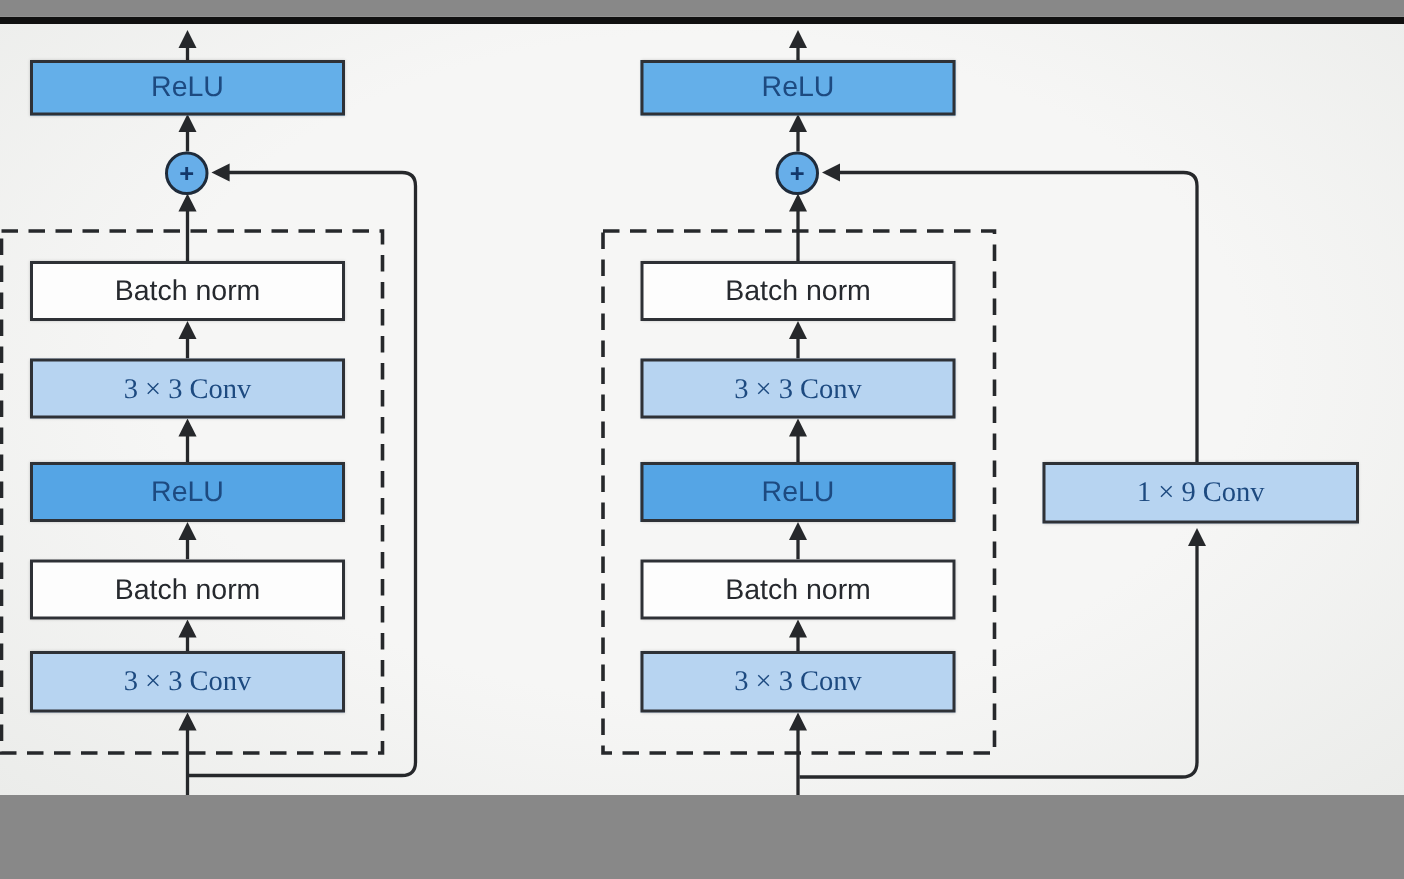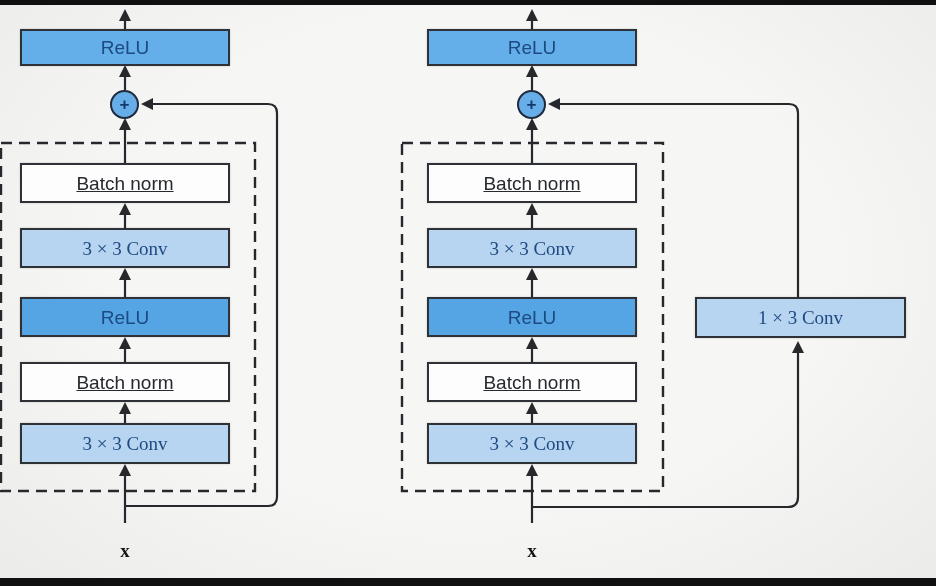--- a/index.html
+++ b/index.html
@@ -1,19 +1,19 @@
 <!DOCTYPE html>
 <html style="--background: #f6f6f5; --letterbox: #101010; --line: #26282b; --box_border: #2e3136; --relu_fill: #55a5e5; --relu_output_fill: #64afe9; --conv_fill: #b7d4f1; --bn_fill: #fdfdfd; --add_fill: #67aee9; --label_blue: #1d4a80; --label_dark: #26292e;"><head>
 <meta charset="utf-8">
 <style>
   html,body{margin:0;padding:0;background:#888;}
   .stage{
     position:relative;
-    width:936px;height:586px;
-    margin:0 auto;
+    width:936px;height:519px;
+    margin:11px auto;
     overflow:hidden;
     background:radial-gradient(ellipse at 50% 45%, var(--background) 55%, #ebecea 100%);
     font-family:"Liberation Sans", sans-serif;
   }
   .bar{position:absolute;left:0;width:936px;background:var(--letterbox);z-index:5;}
   .bar.top{top:0;height:5px;}
   .bar.bottom{top:578px;height:8px;}
   svg.wires{position:absolute;left:0;top:0;width:936px;height:586px;z-index:1;}
   svg.wires path, svg.wires rect{fill:none;stroke:var(--line);stroke-width:2.2px;}
   svg.wires rect.dashed{stroke-width:2.4px;stroke-dasharray:11 7;}
@@ -21,21 +21,21 @@
   .node{
     position:absolute;box-sizing:border-box;z-index:2;
     display:flex;align-items:center;justify-content:center;
     border:2px solid var(--box_border);
     font-size:19px;line-height:1;
     box-shadow:0 0 2px rgba(0,0,0,0.18);
   }
   .relu{background:var(--relu_fill);color:var(--label_blue);}
   .relu-out{background:var(--relu_output_fill);color:var(--label_blue);}
   .conv{background:var(--conv_fill);color:var(--label_blue);font-family:Liberation Serif, serif;}
-  .bn{background:var(--bn_fill);color:var(--label_dark);text-decoration:underline;}
+  .bn{background:var(--bn_fill);color:var(--label_dark);}
   .add{
     position:absolute;box-sizing:border-box;z-index:3;
     width:29px;height:29px;border-radius:50%;
     background:var(--add_fill);
     border:2.5px solid #1f2b3a;
     display:flex;align-items:center;justify-content:center;
     color:#14386b;font-size:17px;font-weight:bold;line-height:1;
     padding-bottom:1px;
   }
   .xlab{
@@ -100,17 +100,17 @@
   <div>
     <div class="node relu-out" style="left:427px;top:29px;width:210px;height:37px">ReLU</div>
     <div class="add" style="left:517px;top:90px">
         <span>+</span>
       </div>
     <div class="node bn" style="left:427px;top:163px;width:210px;height:40px">Batch norm</div>
     <div class="node conv" style="left:427px;top:228px;width:210px;height:40px">3 × 3 Conv</div>
     <div class="node relu" style="left:427px;top:297px;width:210px;height:40px">ReLU</div>
     <div class="node bn" style="left:427px;top:362px;width:210px;height:40px">Batch norm</div>
     <div class="node conv" style="left:427px;top:423px;width:210px;height:41px">3 × 3 Conv</div>
-    <div class="node conv" style="left:695px;top:297px;width:211px;height:41px">1 × 3 Conv</div>
+    <div class="node conv" style="left:695px;top:297px;width:211px;height:41px">1 × 9 Conv</div>
     <div class="xlab" style="left:512px;top:540px">x</div>
   </div>
 
 </div>
 
 </body></html>

